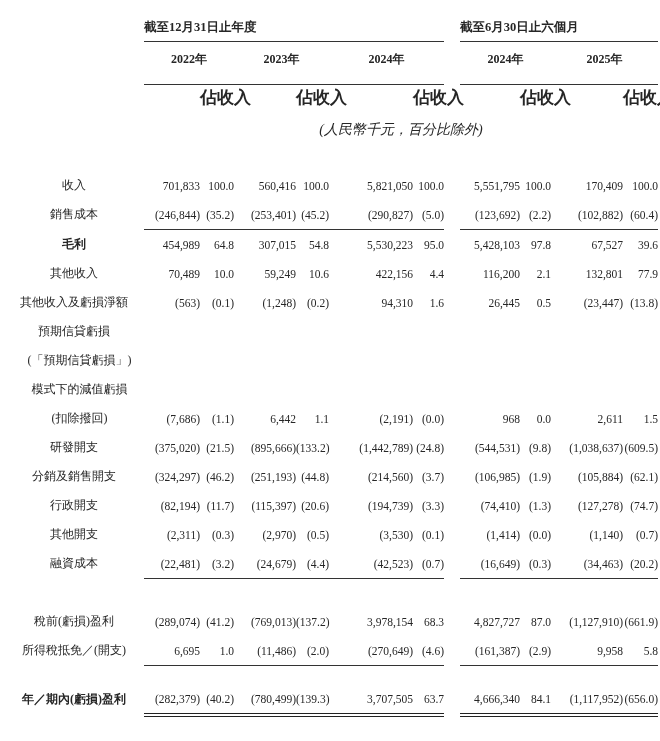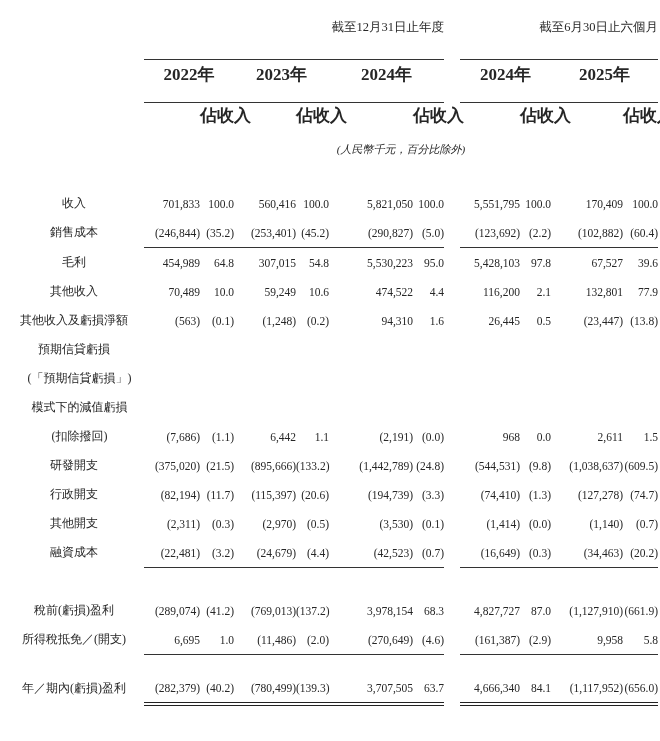--- a/index.html
+++ b/index.html
@@ -13,46 +13,46 @@
   table.fin {
     border-collapse: collapse;
     table-layout: fixed;
     width: 654px;
     margin: 6px 2px 0 4px;
   }
   th, td { padding: 0; font-weight: normal; overflow: visible; white-space: nowrap; }
 
   
   th.grp {
-    font-weight: normal; text-align: right; font-size: 12.5px;
-    vertical-align: bottom; padding-bottom: 23px; height: 30px;
+    font-weight: bold; text-align: left; font-size: 12.5px;
+    vertical-align: bottom; padding-bottom: 5px; height: 30px;
     border-bottom: 1.4px solid #333;
   }
   th.yr {
-    font-weight: bold; text-align: center; font-size: 17px;
+    font-weight: bold; text-align: center; font-size: 12px;
     vertical-align: bottom; padding-bottom: 16px; height: 26px;
     border-bottom: 1.2px solid #333;
   }
   tr.sub-top th { height: 24px; }
   tr.sub-bot th { height: 28px; }
   th.sub {
     font-weight: bold; text-align: right; font-size: 17px;
     vertical-align: bottom; padding-bottom: 3px;
   }
   th.sub.u { border-bottom: 1.2px solid #333; }
 
   
-  td.note { font-style: italic; font-size: 11px; height: 27px; vertical-align: bottom; }
+  td.note { font-style: italic; font-size: 14px; height: 27px; vertical-align: bottom; }
   .center { text-align: center; }
 
   
   td.lbl { font-size: 12px; text-align: center; height: 29px; vertical-align: middle; }
   td.lbl.ind { padding-left: 11px; }
   td.num { font-size: 11.5px; text-align: right; height: 29px; vertical-align: middle; }
-  .b { font-weight: normal; }
+  .b { font-weight: bold; }
   td.u  { border-bottom: 1.2px solid #333; }
   td.uu { border-bottom: 4px double #222; }
   td.gap, th.gap { border: 0 !important; }
   tr.spacer td { height: 28px; }
   tr.spacer-sm td { height: 18px; }
   tr.pregap td { height: 32px; }
 </style>
 </head>
 <body>
 
@@ -153,21 +153,21 @@
         <td class="num">97.8</td>
         <td class="num">67,527</td>
         <td class="num">39.6</td>
       </tr>
       <tr>
         <td class="lbl">其他收入</td>
         <td class="num">70,489</td>
         <td class="num">10.0</td>
         <td class="num">59,249</td>
         <td class="num">10.6</td>
-        <td class="num">474,522</td>
+        <td class="num">422,156</td>
         <td class="num">4.4</td>
         <td class="gap"></td>
         <td class="num">116,200</td>
         <td class="num">2.1</td>
         <td class="num">132,801</td>
         <td class="num">77.9</td>
       </tr>
       <tr>
         <td class="lbl">其他收入及虧損淨額</td>
         <td class="num">(563)</td>
@@ -246,20 +246,34 @@
         <td class="num">(133.2)</td>
         <td class="num">(1,442,789)</td>
         <td class="num">(24.8)</td>
         <td class="gap"></td>
         <td class="num">(544,531)</td>
         <td class="num">(9.8)</td>
         <td class="num">(1,038,637)</td>
         <td class="num">(609.5)</td>
       </tr>
       <tr>
+        <td class="lbl">分銷及銷售開支</td>
+        <td class="num">(324,297)</td>
+        <td class="num">(46.2)</td>
+        <td class="num">(251,193)</td>
+        <td class="num">(44.8)</td>
+        <td class="num">(214,560)</td>
+        <td class="num">(3.7)</td>
+        <td class="gap"></td>
+        <td class="num">(106,985)</td>
+        <td class="num">(1.9)</td>
+        <td class="num">(105,884)</td>
+        <td class="num">(62.1)</td>
+      </tr>
+      <tr>
         <td class="lbl">行政開支</td>
         <td class="num">(82,194)</td>
         <td class="num">(11.7)</td>
         <td class="num">(115,397)</td>
         <td class="num">(20.6)</td>
         <td class="num">(194,739)</td>
         <td class="num">(3.3)</td>
         <td class="gap"></td>
         <td class="num">(74,410)</td>
         <td class="num">(1.3)</td>

